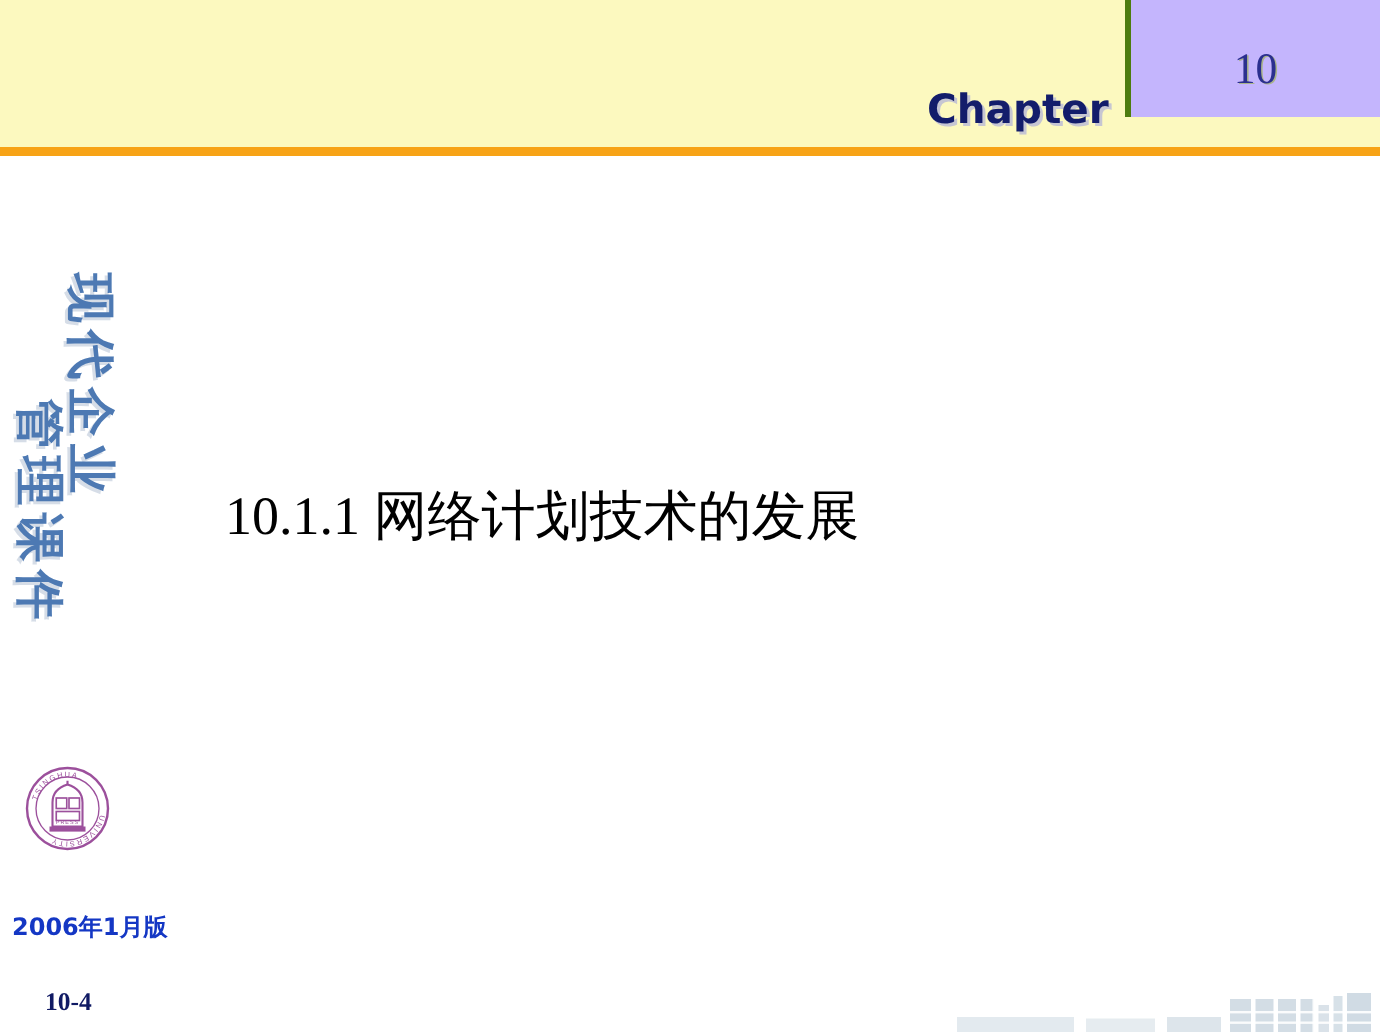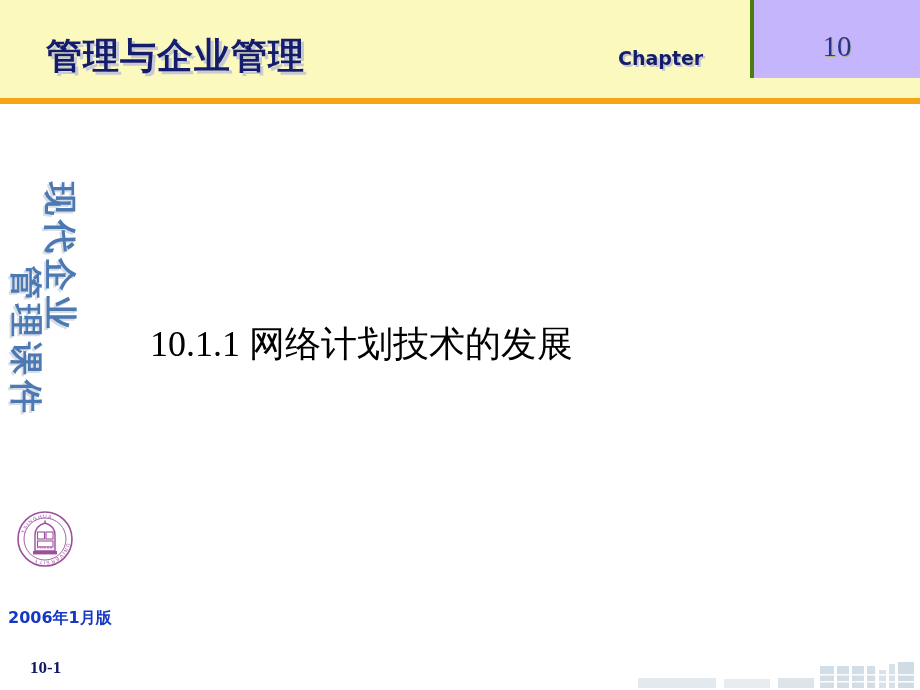--- a/index.html
+++ b/index.html
@@ -43,22 +43,22 @@
     font-weight: bold;
     color: #131d6b;
     letter-spacing: 1px;
     text-shadow: 3px 3px 0 #c9c9d4;
     white-space: nowrap;
     font-family: "DejaVu Sans", "Liberation Sans", sans-serif;
   }
   #chapter-label {
     position: absolute;
     left: 618px;
-    top: 47px;
-    font-size: 19px;
+    top: 58px;
+    font-size: 27px;
     font-weight: bold;
     color: #131d6b;
     text-shadow: 2px 2px 0 #c6c6d2;
     white-space: nowrap;
     font-family: "DejaVu Sans", "Liberation Sans", sans-serif;
   }
   #chapter-number-box {
     position: absolute;
     left: 750px;
     top: 0;
@@ -168,21 +168,20 @@
   }
 </style>
 </head>
 <body>
 
 <div id="slide">
 
   <div id="header-band"></div>
   <div id="header-rule"></div>
 
-  <div id="header-title">管理与企业管理</div>
 
   <div id="chapter-label">Chapter</div>
 
   <div id="chapter-number-box">
     <div id="chapter-number">10</div>
   </div>
 
   <div id="vertical-watermark">
     <div class="v-col" id="v-col-a">现代企业</div>
     <div class="v-col" id="v-col-b">管理课件</div>
@@ -212,21 +211,21 @@
       </text>
       <text font-size="5" fill="#9c509c" font-family="Liberation Sans, sans-serif" letter-spacing="1.1">
         <textPath href="#arcBot" startOffset="6%">UNIVERSITY</textPath>
       </text>
       <text x="31" y="41" font-size="3.6" fill="#9c509c" text-anchor="middle" font-family="Liberation Sans, sans-serif" letter-spacing="0.7">PRESS</text>
     </svg>
   </div>
 
   <div id="edition">2006年1月版</div>
 
-  <div id="page-number">10-1</div>
+  <div id="page-number">10-4</div>
 
   <div id="skyline">
     <svg width="300" height="36" viewBox="0 0 300 36" xmlns="http://www.w3.org/2000/svg">
       <g fill="#b6c7d4">
         <rect x="18" y="24" width="78" height="10" opacity="0.45"></rect>
         <rect x="104" y="25" width="46" height="9" opacity="0.4"></rect>
         <rect x="158" y="24" width="36" height="10" opacity="0.55"></rect>
         <rect x="200" y="12" width="14" height="22" opacity="0.7"></rect>
         <rect x="217" y="12" width="12" height="22" opacity="0.7"></rect>
         <rect x="232" y="12" width="12" height="22" opacity="0.7"></rect>

